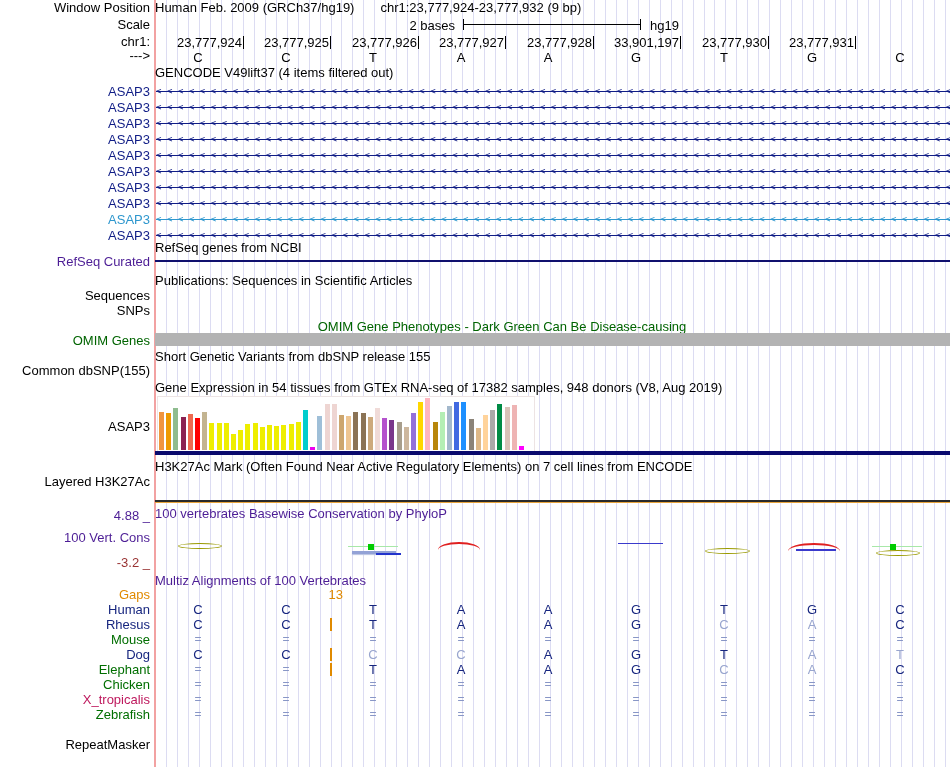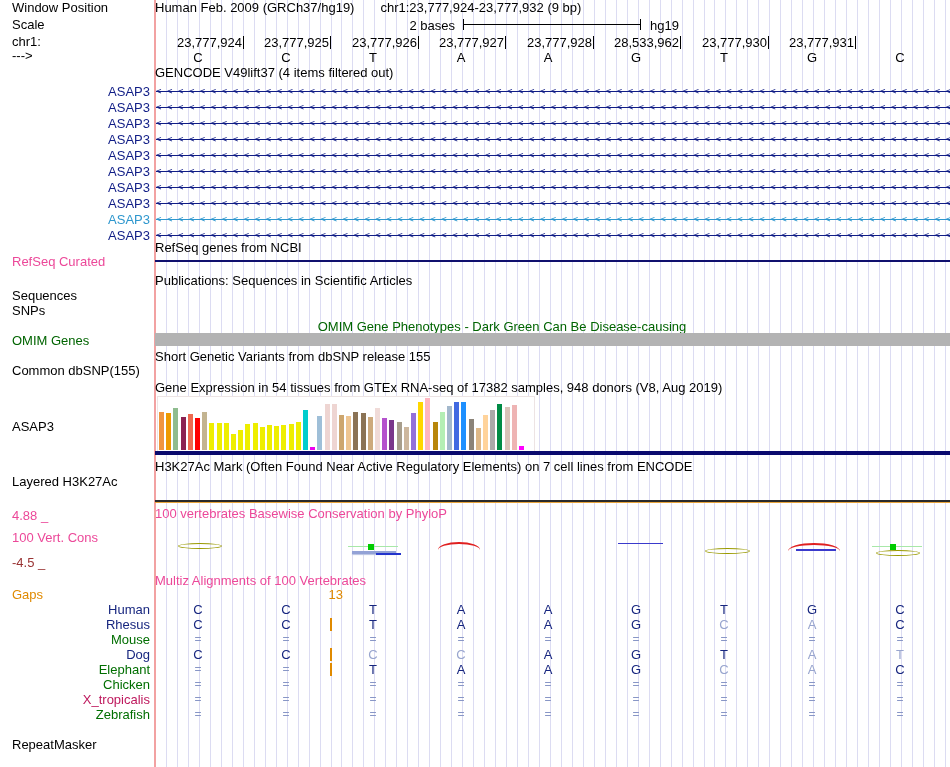--- a/index.html
+++ b/index.html
@@ -2,23 +2,23 @@
 <html><head>
 <meta charset="utf-8">
 <style>
   html,body{margin:0;padding:0;background:#fff;}
   #stage{position:relative;width:950px;height:767px;background:#fff;overflow:hidden;
          font-family:"Liberation Sans",sans-serif;font-size:13px;color:#000;}
   #stage div{position:absolute;}
   .grid{left:156px;top:0;width:794px;height:767px;
         background:repeating-linear-gradient(to right,transparent 0,transparent 9.97px,#DCDCF2 9.97px,#DCDCF2 10.97px);}
   .edge{left:154px;top:0;width:2px;height:767px;background:#F2A2A2;}
-  .ll{left:12px;width:150px;text-align:left;white-space:nowrap;height:14px;line-height:14px;}
+  .ll{left:0;width:150px;text-align:right;white-space:nowrap;height:14px;line-height:14px;}
   .ct{left:155px;width:898px;white-space:nowrap;height:14px;line-height:14px;}
-  .blue{color:#ec4899;} .dgreen{color:#006400;} .orange{color:#E08A00;} .maroon{color:#993333;}
+  .blue{color:#4c1d95;} .dgreen{color:#006400;} .orange{color:#E08A00;} .maroon{color:#993333;}
 </style>
 </head>
 <body>
 
 <div id="stage">
   <div class="grid"></div>
   <div class="edge"></div>
 
   <div class="ll" style="top:1px">Window Position</div>
   <div class="ll" style="top:18px">Scale</div>
@@ -55,33 +55,33 @@
   <div style="left:155px;top:451px;width:795px;height:4px;background:#0A0A6E"></div>
 
   <div class="ct" style="top:460px">H3K27Ac Mark (Often Found Near Active Regulatory Elements) on 7 cell lines from ENCODE</div>
   <div class="ll" style="top:475px">Layered H3K27Ac</div>
   <div style="left:155px;top:500px;width:795px;height:2px;background:#2A2A2A"></div>
   <div style="left:155px;top:502px;width:795px;height:1px;background:#E8A43C"></div>
 
   <div class="ct blue" style="top:507px">100 vertebrates Basewise Conservation by PhyloP</div>
   <div class="ll blue" style="top:509px">4.88 _</div>
   <div class="ll blue" style="top:531px">100 Vert. Cons</div>
-  <div class="ll maroon" style="top:556px">-4.5 _</div>
+  <div class="ll maroon" style="top:556px">-3.2 _</div>
 
   <div class="ct blue" style="top:574px">Multiz Alignments of 100 Vertebrates</div>
   <div class="ll orange" style="top:588px">Gaps</div>
   <div class="orange" style="left:319px;top:587px;width:24px;text-align:right">13</div>
 
   <div class="ll" style="top:738px">RepeatMasker</div>
 <div style="left: 154px; top: 36px; width: 88px; height: 13px; line-height: 13px; text-align: right; padding-right: 1px; border-right: 1px solid rgb(0, 0, 0);">23,777,924</div>
     <div style="left: 241px; top: 36px; width: 88px; height: 13px; line-height: 13px; text-align: right; padding-right: 1px; border-right: 1px solid rgb(0, 0, 0);">23,777,925</div>
     <div style="left: 329px; top: 36px; width: 88px; height: 13px; line-height: 13px; text-align: right; padding-right: 1px; border-right: 1px solid rgb(0, 0, 0);">23,777,926</div>
     <div style="left: 416px; top: 36px; width: 88px; height: 13px; line-height: 13px; text-align: right; padding-right: 1px; border-right: 1px solid rgb(0, 0, 0);">23,777,927</div>
     <div style="left: 504px; top: 36px; width: 88px; height: 13px; line-height: 13px; text-align: right; padding-right: 1px; border-right: 1px solid rgb(0, 0, 0);">23,777,928</div>
-    <div style="left: 591px; top: 36px; width: 88px; height: 13px; line-height: 13px; text-align: right; padding-right: 1px; border-right: 1px solid rgb(0, 0, 0);">28,533,962</div>
+    <div style="left: 591px; top: 36px; width: 88px; height: 13px; line-height: 13px; text-align: right; padding-right: 1px; border-right: 1px solid rgb(0, 0, 0);">33,901,197</div>
     <div style="left: 679px; top: 36px; width: 88px; height: 13px; line-height: 13px; text-align: right; padding-right: 1px; border-right: 1px solid rgb(0, 0, 0);">23,777,930</div>
     <div style="left: 766px; top: 36px; width: 88px; height: 13px; line-height: 13px; text-align: right; padding-right: 1px; border-right: 1px solid rgb(0, 0, 0);">23,777,931</div>
     <div style="left: 190px; top: 50px; width: 16px; text-align: center;">C</div>
     <div style="left: 278px; top: 50px; width: 16px; text-align: center;">C</div>
     <div style="left: 365px; top: 50px; width: 16px; text-align: center;">T</div>
     <div style="left: 453px; top: 50px; width: 16px; text-align: center;">A</div>
     <div style="left: 540px; top: 50px; width: 16px; text-align: center;">A</div>
     <div style="left: 628px; top: 50px; width: 16px; text-align: center;">G</div>
     <div style="left: 716px; top: 50px; width: 16px; text-align: center;">T</div>
     <div style="left: 804px; top: 50px; width: 16px; text-align: center;">G</div>

